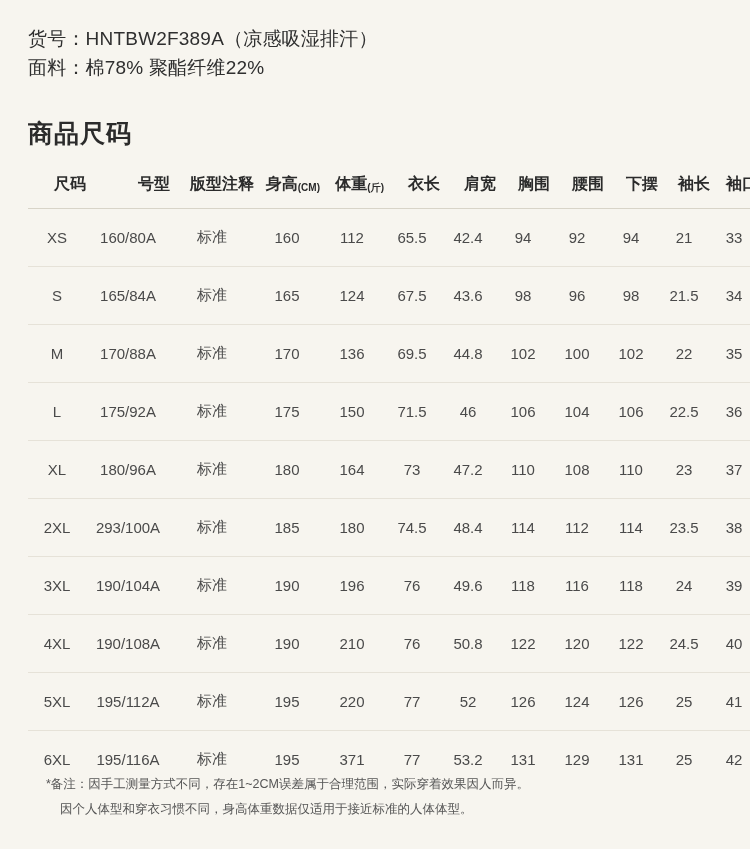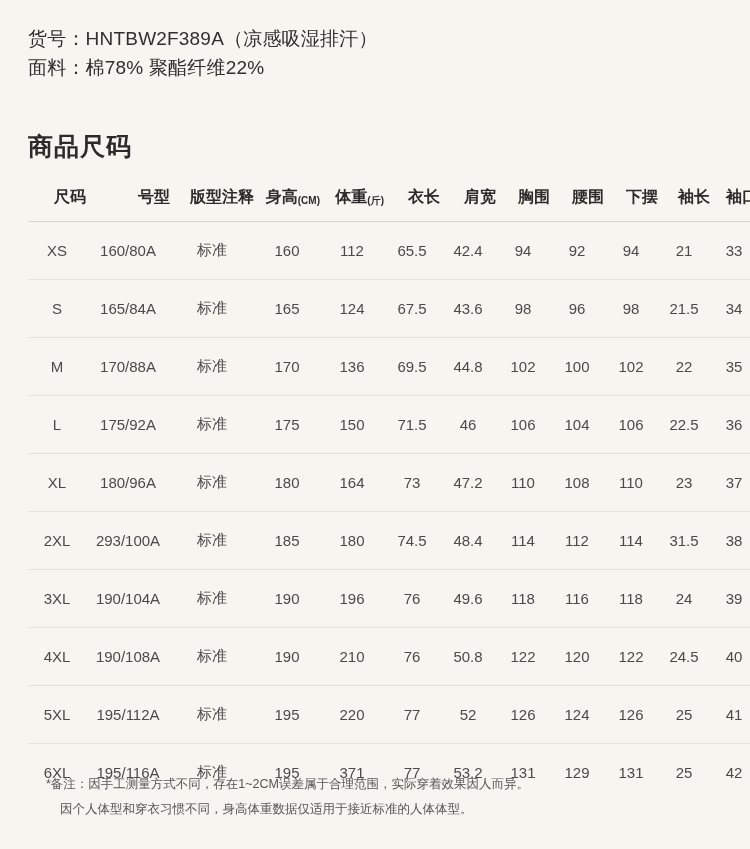--- a/index.html
+++ b/index.html
@@ -29,21 +29,21 @@
   .meta-line {
     font-size: 19px;
     color: #2f2f2f;
     letter-spacing: 0.2px;
     white-space: nowrap;
   }
   .meta-label {
     font-size: 19px;
   }
   .section-title {
-    margin-top: 47px;
+    margin-top: 34px;
     margin-bottom: 10px;
     font-size: 25px;
     font-weight: bold;
     color: #2b2b2b;
     letter-spacing: 1px;
   }
   table.size-table {
     width: 694px;
     border-collapse: collapse;
     table-layout: fixed;
@@ -219,21 +219,21 @@
         <td>2XL</td>
         <td>293/100A</td>
         <td>标准</td>
         <td>185</td>
         <td>180</td>
         <td>74.5</td>
         <td>48.4</td>
         <td>114</td>
         <td>112</td>
         <td>114</td>
-        <td>31.5</td>
+        <td>23.5</td>
         <td>38</td>
       </tr>
       <tr>
         <td>3XL</td>
         <td>190/104A</td>
         <td>标准</td>
         <td>190</td>
         <td>196</td>
         <td>76</td>
         <td>49.6</td>

